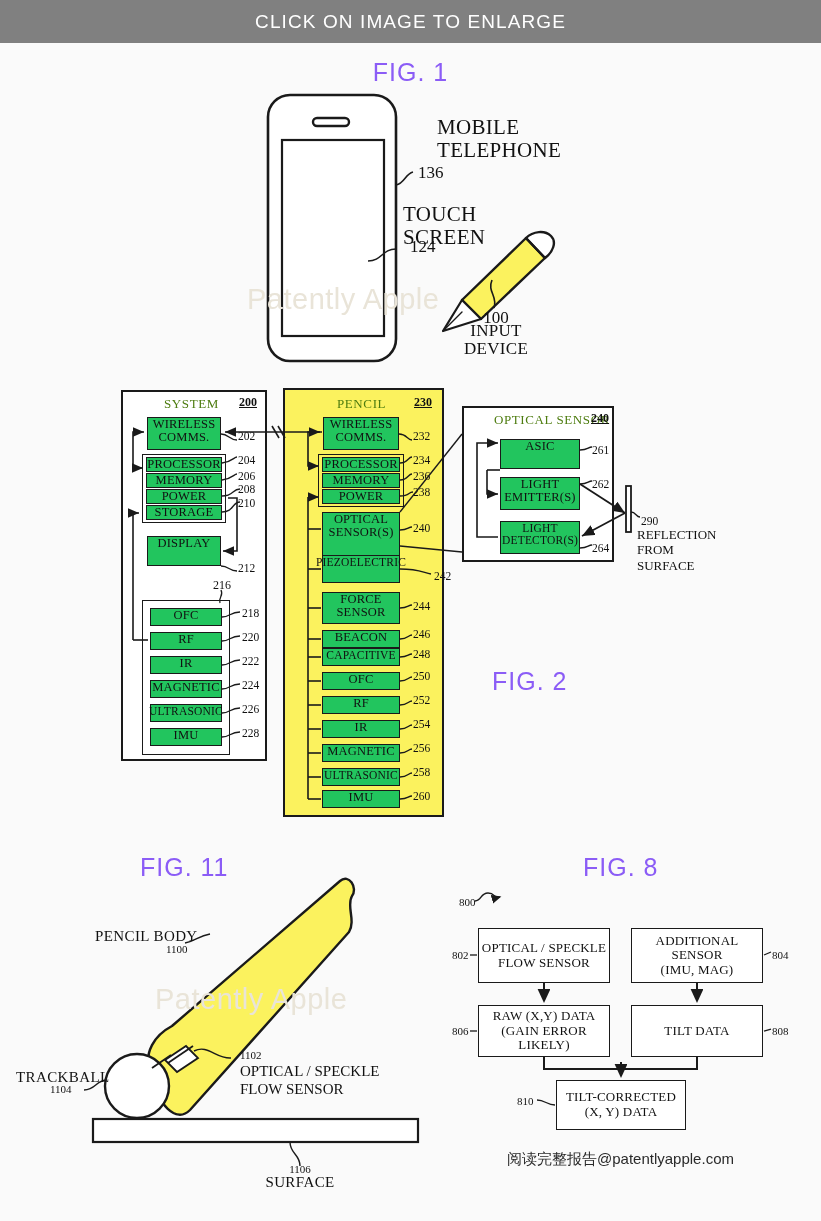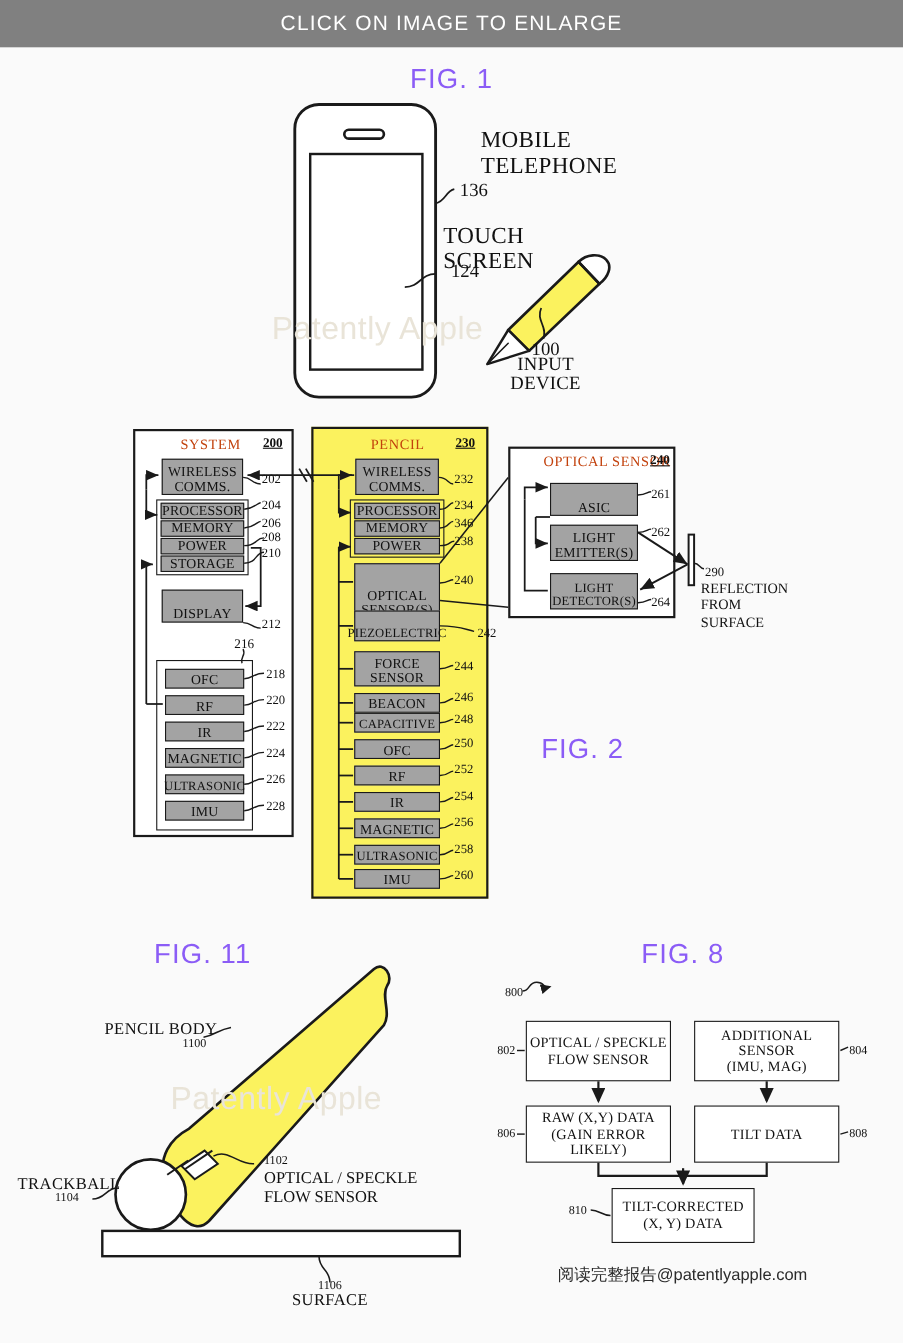--- a/index.html
+++ b/index.html
@@ -73,37 +73,37 @@
     border: 2px solid #1a1a1a;
     background: #ffffff;
   }
   .panel.yellow { background: #fbf25e; }
 
   .panel-title {
     position: absolute;
     font-family: "Liberation Serif", serif;
     font-size: 13px;
     letter-spacing: .6px;
-    color: #c2410c;
+    color: #4d7c0f;
     white-space: nowrap;
   }
   .panel-ref {
     position: absolute;
     font-family: "Liberation Serif", serif;
     font-size: 12px;
     color: #111;
     text-decoration: underline;
     font-weight: bold;
   }
 
   .blk {
     position: absolute;
     border: 1.6px solid #1a1a1a;
-    background: #a3a3a3;
-    display: flex; align-items: flex-end; justify-content: center;
+    background: #22c55e;
+    display: flex; align-items: flex-start; justify-content: center;
     text-align: center;
     font-family: "Liberation Serif", serif;
     font-size: 12.5px;
     color: #111;
     letter-spacing: .2px;
     line-height: 1.05;
   }
   .blk.two { font-size: 12.5px; }
   .grpbox {
     position: absolute;
@@ -281,21 +281,21 @@
 
   <div class="grpbox" style="left:318px; top:454px; width:86px; height:53px;"></div>
   <div class="blk" style="left:322px; top:457px; width:78px; height:15px;">
     <span>PROCESSOR</span>
   </div>
   <div class="ref" style="left:413px; top:454px;">234</div>
 
   <div class="blk" style="left:322px; top:473px; width:78px; height:15px;">
     <span>MEMORY</span>
   </div>
-  <div class="ref" style="left:413px; top:470px;">346</div>
+  <div class="ref" style="left:413px; top:470px;">236</div>
 
   <div class="blk" style="left:322px; top:489px; width:78px; height:15px;">
     <span>POWER</span>
   </div>
   <div class="ref" style="left:413px; top:486px;">238</div>
 
   <div class="blk two" style="left:322px; top:512px; width:78px; height:50px;">
     <span>OPTICAL<br>SENSOR(S)</span>
   </div>
   <div class="ref" style="left:413px; top:522px;">240</div>

